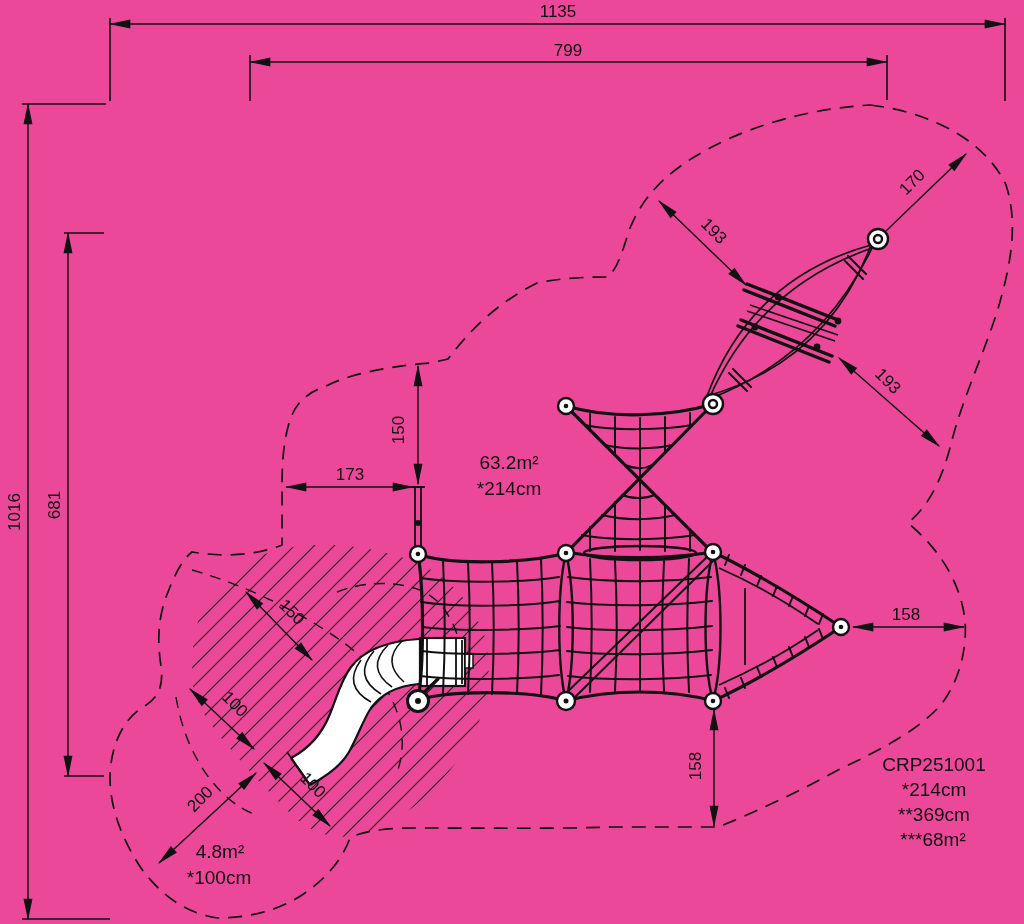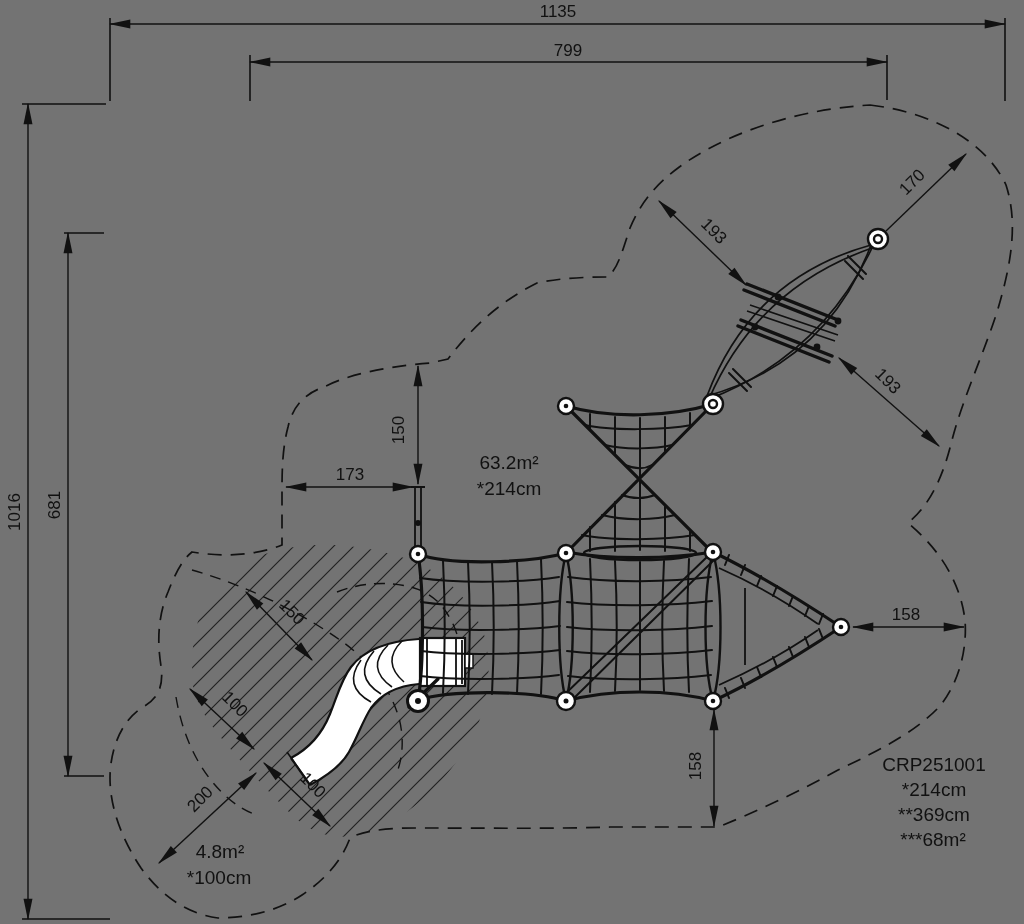--- a/index.html
+++ b/index.html
@@ -1,16 +1,16 @@
 <!DOCTYPE html>
 <html><head>
 <meta charset="utf-8">
 <style>
   html,body{margin:0;padding:0;background:#ffffff;}
-  .page{width:1024px;height:924px;position:relative;background:#737373;overflow:hidden;}
+  .page{width:1024px;height:924px;position:relative;background:#ec4899;overflow:hidden;}
   svg{display:block;}
   text{font-family:"Liberation Sans", sans-serif;fill:#111;}
   .dimtxt{font-size:17px;}
   .areatxt{font-size:19px;}
   .legtxt{font-size:19px;}
   .thin{stroke:#111;stroke-width:1.4;fill:none;}
   .tick{stroke:#111;stroke-width:1.6;fill:none;}
   .bound{stroke:#111;stroke-width:1.7;fill:none;stroke-dasharray:14 9;}
   .iarc{stroke:#111;stroke-width:1.4;fill:none;stroke-dasharray:11 8;}
   .rope{stroke:#111;stroke-width:3.2;fill:none;stroke-linecap:round;}

